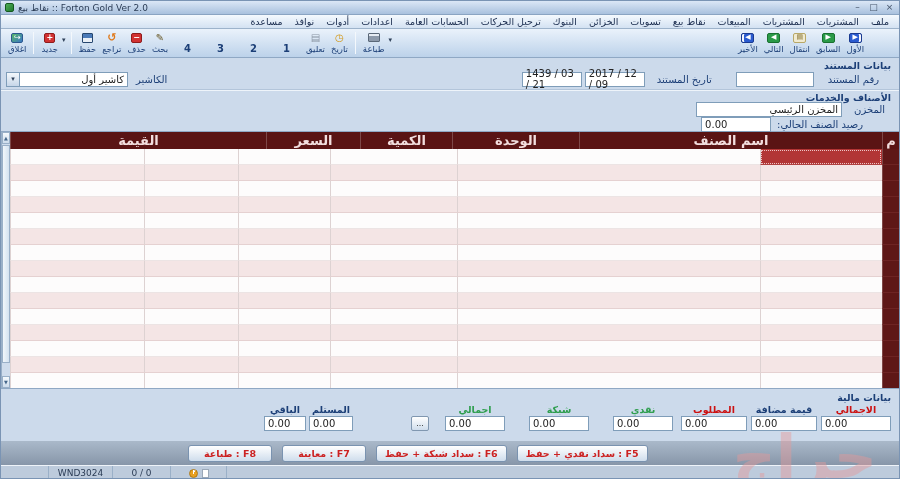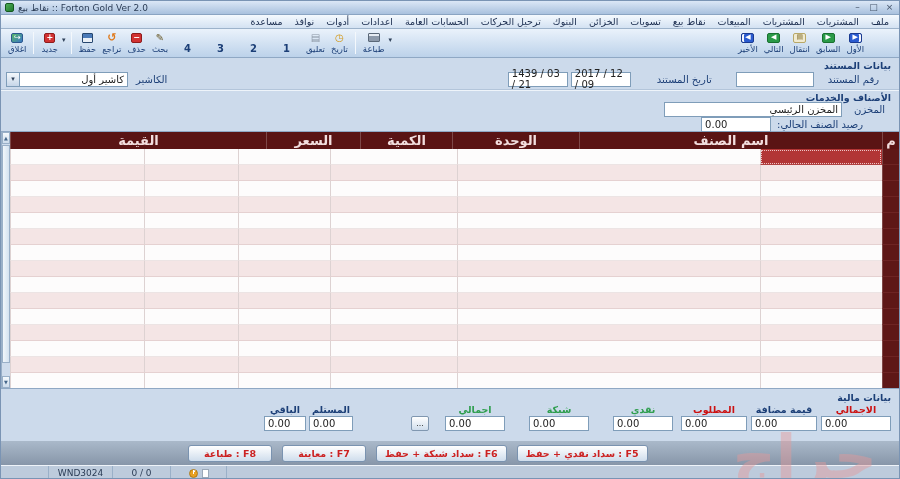--- a/index.html
+++ b/index.html
@@ -250,35 +250,35 @@
         <span>الأخير</span>
       </div>
     </div>
   </div>
 
   <div class="docsec">
     <div class="sec-head">بيانات المستند</div>
     <div class="frow" style="padding-right:20px;">
       <span class="flabel" style="margin-left:14px;">رقم المستند</span>
       <div class="finput" style="width:78px; margin-left:24px;"></div>
-      <span class="flabel" style="margin-left:26px;text-align:center;">تاريخ المستند</span>
+      <span class="flabel" style="margin-left:12px;text-align:center;">تاريخ المستند</span>
       <div class="finput" dir="ltr" style="width:60px; margin-left:3px; justify-content:center;">2017 / 12 / 09</div>
       <div class="finput" dir="ltr" style="width:60px; justify-content:center;">1439 / 03 / 21</div>
       <span style="flex:1;"></span>
       <span class="flabel" style="margin-left:8px;">الكاشير</span>
       <div class="combo" style="width:122px; margin-left:5px;">
         <div class="finput rtl">كاشير أول</div>
         <div class="combo-btn">▾</div>
       </div>
     </div>
     <div class="hsep"></div>
     <div class="sec-head">الأصناف والخدمات</div>
     <div class="frow" style="height:15px; padding-right:14px;">
       <span class="flabel" style="margin-left:12px;">المخزن</span>
-      <div class="finput rtl" style="width:178px;">المخزن الرئيسي</div>
+      <div class="finput rtl" style="width:146px;">المخزن الرئيسي</div>
     </div>
     <div class="frow" style="height:15px; padding-right:36px;">
       <span class="flabel" style="margin-left:6px;">رصيد الصنف الحالي:</span>
       <div class="finput" style="width:70px;">0.00</div>
     </div>
   </div>
 
   <div class="tablewrap">
     <div class="tgrid">
       <div class="thead">

